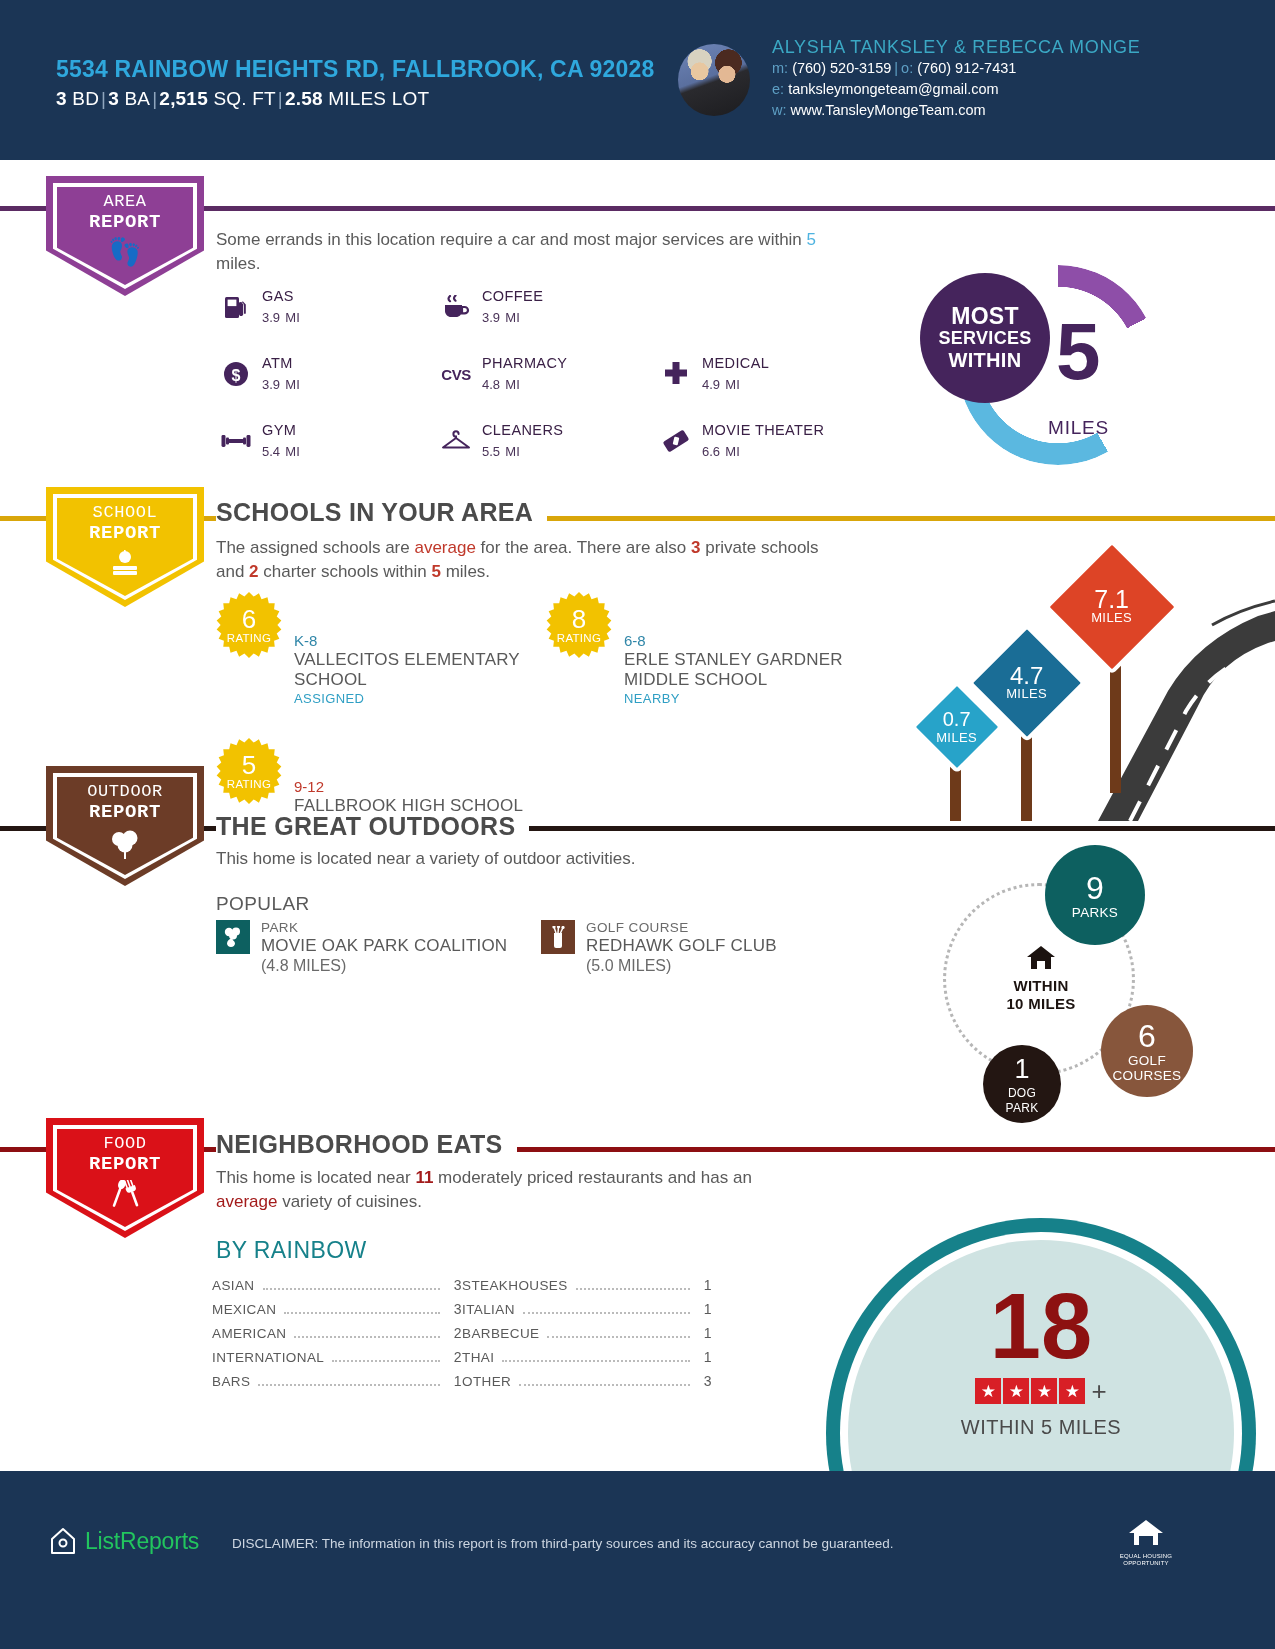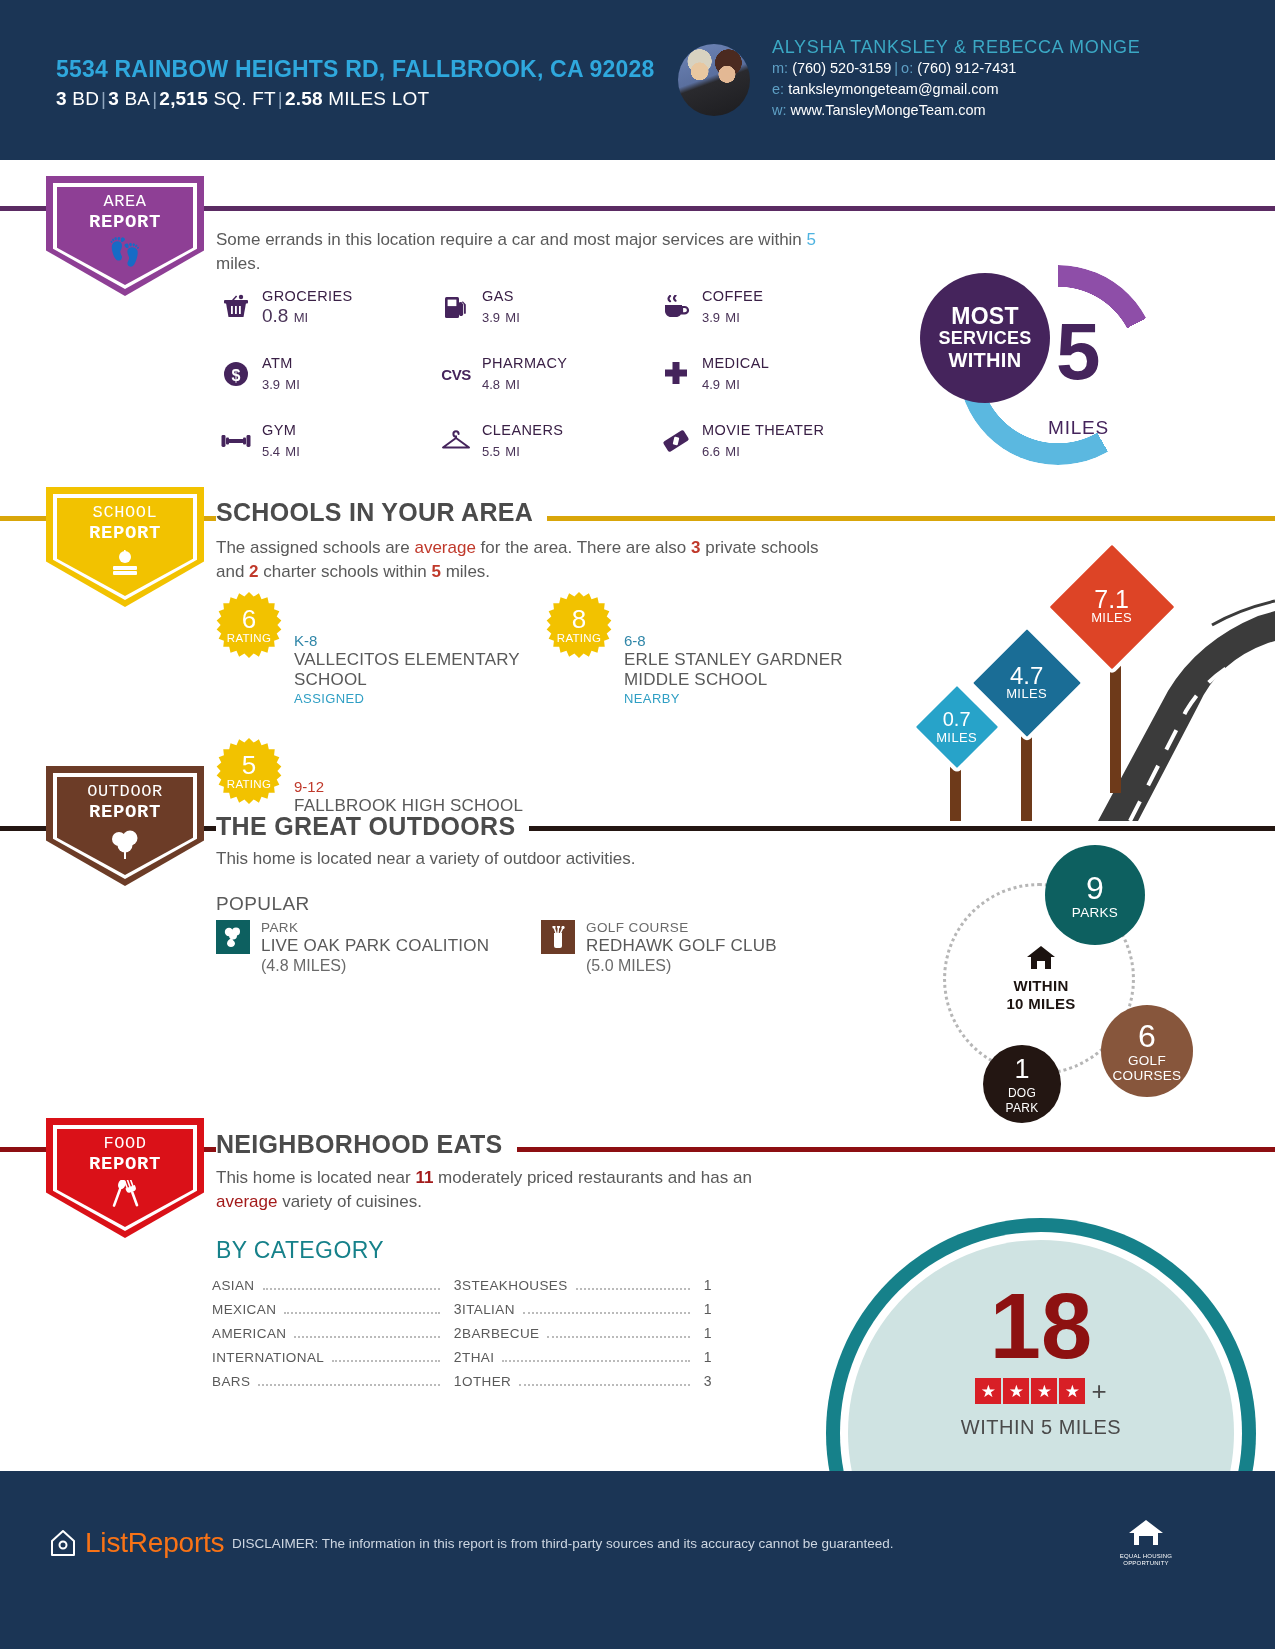--- a/index.html
+++ b/index.html
@@ -284,21 +284,21 @@
   
   .footer {
     position:absolute; left:0; top:1471px; width:1275px; height:178px;
     background:#1b3555;
   }
   .lr-logo {
     position:absolute; left:50px; top:56px; display:flex; align-items:center; gap:9px;
   }
   .lr-mark { width:26px; height:28px; position:relative; }
   .lr-mark svg { display:block; }
-  .lr-name { color:#f97316; font-size:28px; letter-spacing:-0.2px;text-align:right; }
+  .lr-name { color:#22c55e; font-size:23px; letter-spacing:-0.2px;text-align:right; }
   .disclaimer {
     position:absolute; left:232px; top:64px; width:800px;
     color:#cdd6e1; font-size:13.5px; line-height:18px;
   }
   .eho { position:absolute; left:1118px; top:46px; width:56px; text-align:center; color:#fff; }
   .eho .e1 { font-size:6px; line-height:7px; letter-spacing:0.2px; }
 </style>
 </head>
 <body>
 
@@ -343,38 +343,20 @@
   </div>
   <div class="gly">👣</div>
 </div>
 
 <div class="intro" style="left:216px; top:228px; width:640px;">
   <span>Some errands in this location require a car and most major services are within </span><span class="hi-blue">5</span><span> miles.</span>
 </div>
 
 <div class="errands">
   <div class="erow">
-    <div class="ecell">
-      <div class="eico">
-        <svg width="28" height="26" viewBox="0 0 28 26" fill="#45245c">
-          <path d="M4 9h20l-2.5 14H6.5z"></path>
-            <rect x="2" y="6" width="24" height="3.4" rx="1"></rect>
-          <path d="M10 6 14 1.5 15.2 2.6 12 6z"></path>
-            <circle cx="19" cy="3" r="2.2"></circle>
-          <rect x="9" y="12" width="1.8" height="8" fill="#fff"></rect>
-          <rect x="13" y="12" width="1.8" height="8" fill="#fff"></rect>
-          <rect x="17" y="12" width="1.8" height="8" fill="#fff"></rect>
-        </svg>
-      </div>
-      <div class="etxt">
-        <div class="elabel">GROCERIES</div>
-        <div class="edist"><span style="font-size:19px">0.8</span>
-          <span>MI</span></div>
-      </div>
-    </div>
     <div class="ecell">
       <div class="eico">
         <svg width="26" height="26" viewBox="0 0 26 26" fill="#45245c">
           <rect x="2" y="3" width="14" height="21" rx="1.5"></rect>
           <rect x="4.6" y="5.6" width="8.8" height="6.5" fill="#fff"></rect>
           <path d="M17 8c2.6 0 4 1.6 4 4v7c0 1.2 1.8 1.2 1.8 0v-8.5l-3-3.2-1.2 1.1 1.6 1.8V20c0 2.8-4.2 2.8-4.2 0v-8c0-1.4-.7-2-2-2z"></path>
         </svg>
       </div>
       <div class="etxt">
         <div class="elabel">GAS</div>
@@ -627,21 +609,21 @@
       <div class="obox park">
         <svg width="22" height="22" viewBox="0 0 22 22" fill="#fff">
           <circle cx="7" cy="6" r="4.2"></circle>
             <circle cx="14" cy="5.5" r="4"></circle>
             <circle cx="11" cy="9.5" r="4"></circle>
           <path d="M10 12c-3 1-5 3.2-5 5.6 0 1.9 1.7 3.4 4 3.4s4-1.5 4-3.4c0-1.4-.8-2.6-2-3.4z"></path>
         </svg>
       </div>
       <div class="oinfo">
         <div class="otype">PARK</div>
-        <div class="oname">LIVE OAK PARK COALITION</div>
+        <div class="oname">MOVIE OAK PARK COALITION</div>
         <div class="odist">(4.8 MILES)</div>
       </div>
     </div>
     <div class="ocell">
       <div class="obox golf">
         <svg width="20" height="22" viewBox="0 0 20 22" fill="#fff">
           <path d="M6 7h8v13a2 2 0 0 1-2 2H8a2 2 0 0 1-2-2z"></path>
           <path d="M8 7 6 1M10 7 10.5 0.5M12.5 7 15 1.5" stroke="#fff" stroke-width="1.5" fill="none" stroke-linecap="round"></path>
           <circle cx="6" cy="1" r="1.6"></circle>
             <circle cx="10.5" cy="0.8" r="1.6"></circle>
@@ -709,21 +691,21 @@
       </g>
     </svg>
   </div>
 </div>
 
 <div class="sec-head" style="left:216px; top:1130px;">NEIGHBORHOOD EATS</div>
 <div class="intro" style="left:216px; top:1166px; width:560px;">
   <span>This home is located near </span><span class="hi-dred">11</span><span> moderately priced restaurants and has an </span><span class="hi-dred2">average</span><span> variety of cuisines.</span>
 </div>
 
-<div class="bycat">BY CATEGORY</div>
+<div class="bycat">BY RAINBOW</div>
 
 <div class="cat-cols">
   <div class="cat-col">
     <div class="cat-row">
       <span class="cat-name">ASIAN</span>
       <span class="cat-dots"></span>
       <span class="cat-val">3</span>
     </div>
     <div class="cat-row">
       <span class="cat-name">MEXICAN</span>

